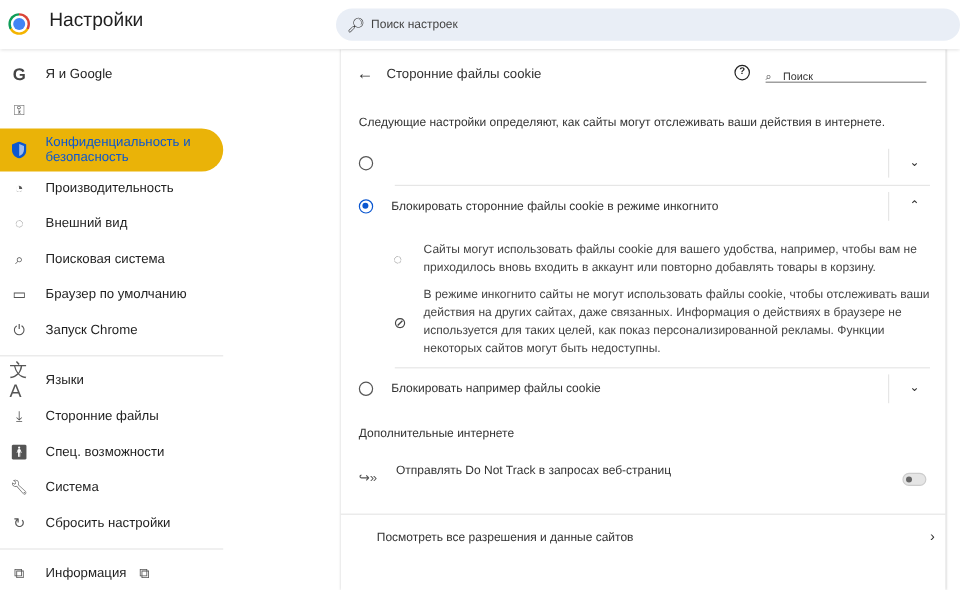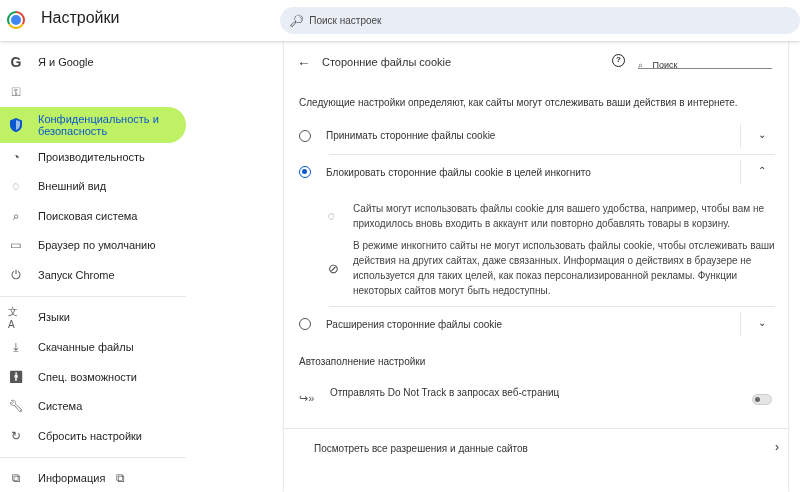--- a/index.html
+++ b/index.html
@@ -7,21 +7,21 @@
 .header{position:absolute;left:0;top:0;width:800px;height:41px;background:#fff;box-shadow:0 1px 3px rgba(0,0,0,.18);z-index:2;display:flex;align-items:center}
 .logo{position:absolute;left:7px;top:11px;width:18px;height:18px;border-radius:50%;background:conic-gradient(#db4437 0 120deg,#f4b400 120deg 240deg,#0f9d58 240deg 360deg)}
 .logo::after{content:"";position:absolute;left:4px;top:4px;width:10px;height:10px;border-radius:50%;background:#4285f4;box-shadow:0 0 0 2px #fff}
 .title{position:absolute;left:41px;top:9px;font-size:16px;color:#1f1f1f}
 .search{position:absolute;left:280px;top:7px;width:520px;height:27px;background:#e9eef6;border-radius:14px;display:flex;align-items:center;padding-left:9px}
 .search span.t{font-size:10px;color:#444;margin-left:5px}
 .sidebar{position:absolute;left:0;top:41px;width:200px;height:451px}
 .nav{position:absolute;left:0;height:28px;width:186px;display:flex;align-items:center;font-size:11px;color:#1f1f1f}
 .nav .ic{position:absolute;left:8px;width:16px;height:16px;display:flex;align-items:center;justify-content:center;color:#555;font-size:12px}
 .nav .lb{position:absolute;left:38px}
-.nav.active{background:#bef264;border-radius:0 18px 18px 0;height:36px;color:#0b57d0}
+.nav.active{background:#eab308;border-radius:0 18px 18px 0;height:36px;color:#0b57d0}
 .nav.active .ic{color:#0b57d0}
 .sep{position:absolute;left:0;width:186px;height:1px;background:#e6e6e6}
 .main{position:absolute;left:284px;top:41px;width:504px;height:451px;background:#fff;box-shadow:0 0 2px rgba(0,0,0,.25)}
 .abs{position:absolute}
 .small{font-size:10px;color:#333}
 .radio{position:absolute;left:15px;width:12px;height:12px;border:1.5px solid #555;border-radius:50%}
 .radio.on{border-color:#0b57d0}
 .radio.on::after{content:"";position:absolute;left:2px;top:2px;width:5px;height:5px;border-radius:50%;background:#0b57d0}
 .vdiv{position:absolute;left:456px;width:1px;height:24px;background:#e6e6e6}
 .hline{position:absolute;height:1px;background:#e6e6e6}
@@ -73,26 +73,26 @@
   <div class="nav" style="top:190px">
       <span class="ic">▭</span>
       <span class="lb">Браузер по умолчанию</span>
     </div>
   <div class="nav" style="top:220px">
       <span class="ic">⏻</span>
       <span class="lb">Запуск Chrome</span>
     </div>
   <div class="sep" style="top:255px"></div>
   <div class="nav" style="top:262px">
-      <span class="ic" style="font-size:10px">文A</span>
+      <span class="ic" style="font-size:15px">文A</span>
       <span class="lb">Языки</span>
     </div>
   <div class="nav" style="top:292px">
       <span class="ic">⤓</span>
-      <span class="lb">Скачанные файлы</span>
+      <span class="lb">Сторонние файлы</span>
     </div>
   <div class="nav" style="top:322px">
       <span class="ic">🚹︎</span>
       <span class="lb">Спец. возможности</span>
     </div>
   <div class="nav" style="top:351px">
       <span class="ic">🔧︎</span>
       <span class="lb">Система</span>
     </div>
   <div class="nav" style="top:381px">
@@ -111,42 +111,41 @@
   <div class="abs" style="left:13px;top:12px;font-size:14px;color:#333">←</div>
   <div class="abs" style="left:38px;top:15px;font-size:11px;color:#333">Сторонние файлы cookie</div>
   <div class="abs" style="left:328px;top:13px;width:13px;height:13px;border:1.5px solid #222;border-radius:50%;font-size:8px;text-align:center;line-height:10px;font-weight:bold">?</div>
   <div class="abs" style="left:354px;top:13px;width:134px;height:15px;border-bottom:1px solid #888">
     <span style="font-size:9px;color:#555">⌕</span>
     <span style="font-size:9px;color:#333;margin-left:5px;">Поиск</span>
   </div>
   <div class="abs small" style="left:15px;top:56px">Следующие настройки определяют, как сайты могут отслеживать ваши действия в интернете.</div>
 
   <div class="radio" style="top:89px"></div>
-  <div class="abs small" style="left:42px;top:89px">Принимать сторонние файлы cookie</div>
   <div class="vdiv" style="top:83px"></div>
   <div class="chev" style="top:88px">⌄</div>
   <div class="hline" style="left:45px;top:113px;width:446px"></div>
 
   <div class="radio on" style="top:125px"></div>
-  <div class="abs small" style="left:42px;top:126px">Блокировать сторонние файлы cookie в целей инкогнито</div>
+  <div class="abs small" style="left:42px;top:126px">Блокировать сторонние файлы cookie в режиме инкогнито</div>
   <div class="vdiv" style="top:119px"></div>
   <div class="chev" style="top:124px">⌃</div>
 
   <div class="abs" style="left:44px;top:168px;font-size:12px;color:#444">◌</div>
   <div class="abs small" style="left:69px;top:160px;width:420px;line-height:15px;color:#444">Сайты могут использовать файлы cookie для вашего удобства, например, чтобы вам не приходилось вновь входить в аккаунт или повторно добавлять товары в корзину.</div>
   <div class="abs" style="left:44px;top:220px;font-size:13px;color:#444">⊘</div>
   <div class="abs small" style="left:69px;top:197px;width:425px;line-height:15px;color:#444">В режиме инкогнито сайты не могут использовать файлы cookie, чтобы отслеживать ваши действия на других сайтах, даже связанных. Информация о действиях в браузере не используется для таких целей, как показ персонализированной рекламы. Функции некоторых сайтов могут быть недоступны.</div>
   <div class="hline" style="left:45px;top:265px;width:446px"></div>
 
   <div class="radio" style="top:277px"></div>
-  <div class="abs small" style="left:42px;top:278px">Расширения сторонние файлы cookie</div>
+  <div class="abs small" style="left:42px;top:278px">Блокировать например файлы cookie</div>
   <div class="vdiv" style="top:271px"></div>
   <div class="chev" style="top:276px">⌄</div>
 
-  <div class="abs small" style="left:15px;top:315px">Автозаполнение настройки</div>
+  <div class="abs small" style="left:15px;top:315px">Дополнительные интернете</div>
   <div class="abs" style="left:15px;top:351px;font-size:11px;color:#555">↪»</div>
   <div class="abs small" style="left:46px;top:346px">Отправлять Do Not Track в запросах веб-страниц</div>
   <div class="toggle"></div>
   <div class="hline" style="left:0;top:387px;width:504px"></div>
 
   <div class="abs" style="left:15px;top:388px;width:504px;height:40px">
     <div class="abs small" style="left:15px;top:14px">Посмотреть все разрешения и данные сайтов</div>
     <div class="abs" style="left:476px;top:11px;font-size:12px;color:#333">›</div>
   </div>
 </div>

